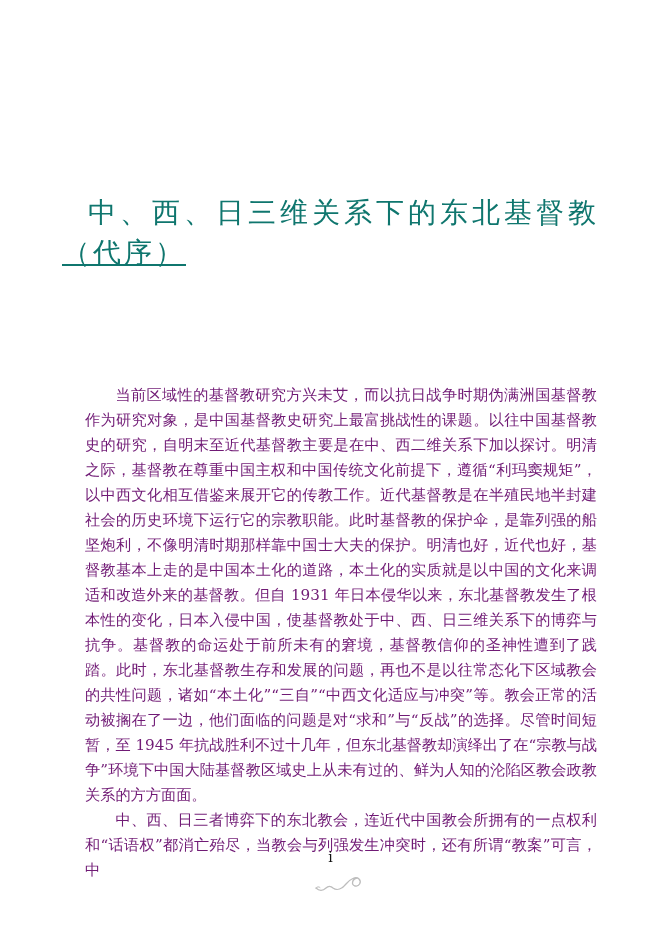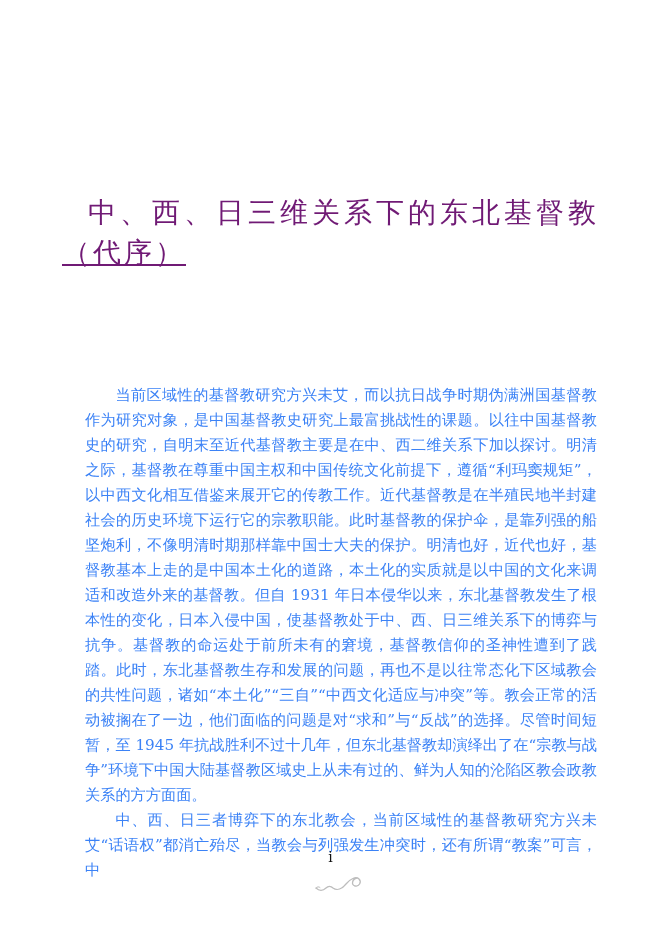--- a/index.html
+++ b/index.html
@@ -17,41 +17,41 @@
     color: #1c1c1c;
   }
   .doc-title {
     position: absolute;
     left: 62px;
     top: 174px;
     width: 560px;
     font-size: 28px;
     line-height: 40px;
     font-weight: 400;
-    color: #701a75;
+    color: #0f766e;
     font-family: "DejaVu Serif", "Liberation Serif", cursive, serif;
   }
   .doc-title .title-line-1 {
     margin-left: 26px;
     letter-spacing: 4px;
   }
   .doc-title .title-line-2 {
     letter-spacing: 3px;
     text-decoration: underline;
   }
   .doc-body {
     position: absolute;
     left: 85px;
     top: 383px;
     width: 512px;
     font-size: 15.2px;
     line-height: 25px;
     text-align: justify;
     text-justify: inter-ideograph;
-    color: #3b82f6;
+    color: #701a75;
   }
   .doc-body p {
     margin: 0;
     padding: 0;
     text-indent: 2em;
   }
   .page-footer {
     position: absolute;
     left: 0;
     top: 848px;
@@ -78,21 +78,21 @@
 
 <div class="page">
 
   <h1 class="doc-title">
     <div class="title-line-1">中、西、日三维关系下的东北基督教</div>
     <div class="title-line-2">（代序）</div>
   </h1>
 
   <div class="doc-body">
     <p>当前区域性的基督教研究方兴未艾，而以抗日战争时期伪满洲国基督教作为研究对象，是中国基督教史研究上最富挑战性的课题。以往中国基督教史的研究，自明末至近代基督教主要是在中、西二维关系下加以探讨。明清之际，基督教在尊重中国主权和中国传统文化前提下，遵循“利玛窦规矩”，以中西文化相互借鉴来展开它的传教工作。近代基督教是在半殖民地半封建社会的历史环境下运行它的宗教职能。此时基督教的保护伞，是靠列强的船坚炮利，不像明清时期那样靠中国士大夫的保护。明清也好，近代也好，基督教基本上走的是中国本土化的道路，本土化的实质就是以中国的文化来调适和改造外来的基督教。但自 1931 年日本侵华以来，东北基督教发生了根本性的变化，日本入侵中国，使基督教处于中、西、日三维关系下的博弈与抗争。基督教的命运处于前所未有的窘境，基督教信仰的圣神性遭到了践踏。此时，东北基督教生存和发展的问题，再也不是以往常态化下区域教会的共性问题，诸如“本土化”“三自”“中西文化适应与冲突”等。教会正常的活动被搁在了一边，他们面临的问题是对“求和”与“反战”的选择。尽管时间短暂，至 1945 年抗战胜利不过十几年，但东北基督教却演绎出了在“宗教与战争”环境下中国大陆基督教区域史上从未有过的、鲜为人知的沦陷区教会政教关系的方方面面。</p>
-    <p>中、西、日三者博弈下的东北教会，当前区域性的基督教研究方兴未艾“话语权”都消亡殆尽，当教会与列强发生冲突时，还有所谓“教案”可言，中</p>
+    <p>中、西、日三者博弈下的东北教会，连近代中国教会所拥有的一点权利和“话语权”都消亡殆尽，当教会与列强发生冲突时，还有所谓“教案”可言，中</p>
   </div>
 
   <div class="page-footer">
     <span class="page-number">i</span>
   </div>
 
   <svg class="flourish" viewBox="0 0 52 24" xmlns="http://www.w3.org/2000/svg">
     <path d="M2,16 C5,19 9,19 12,16 C14,14 17,14 19,16 C23,19 28,17 32,12 C36,7 42,4 45,7 C48,10 45,15 41,14 C37,13 38,7 43,6" fill="none" stroke="#bdbdbd" stroke-width="1.3" stroke-linecap="round"></path>
     <path d="M2,16 C3,14.5 5,14.5 6,15.5" fill="none" stroke="#bdbdbd" stroke-width="1" stroke-linecap="round"></path>
   </svg>

